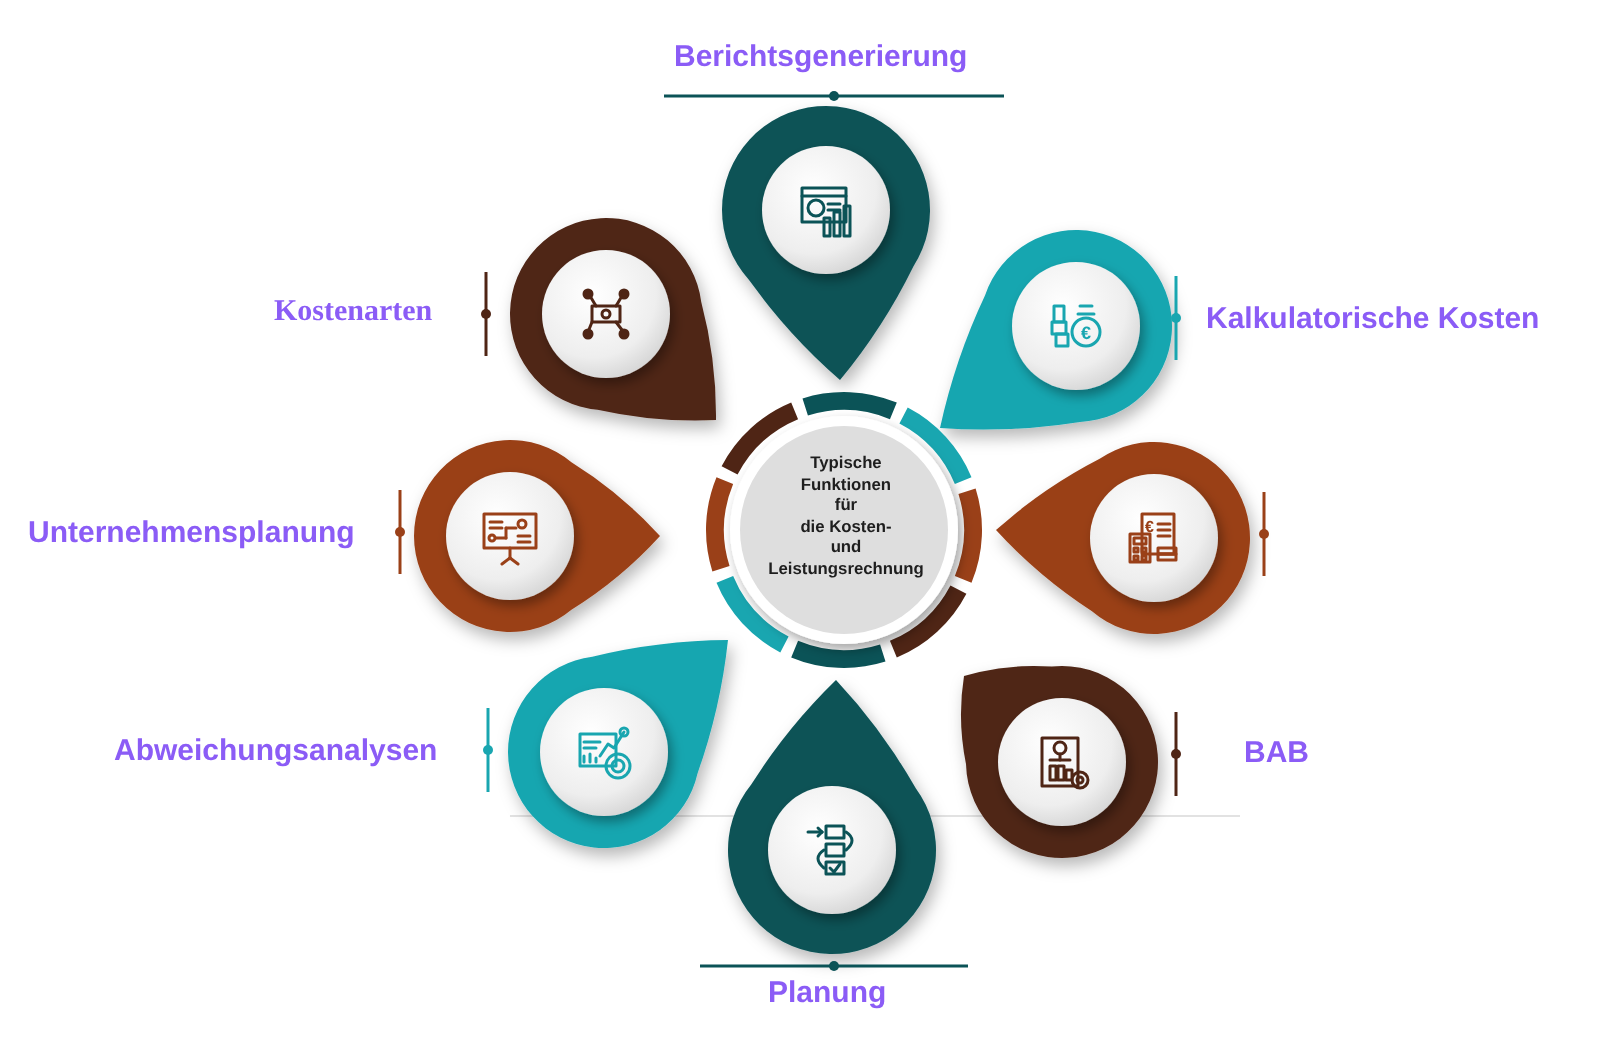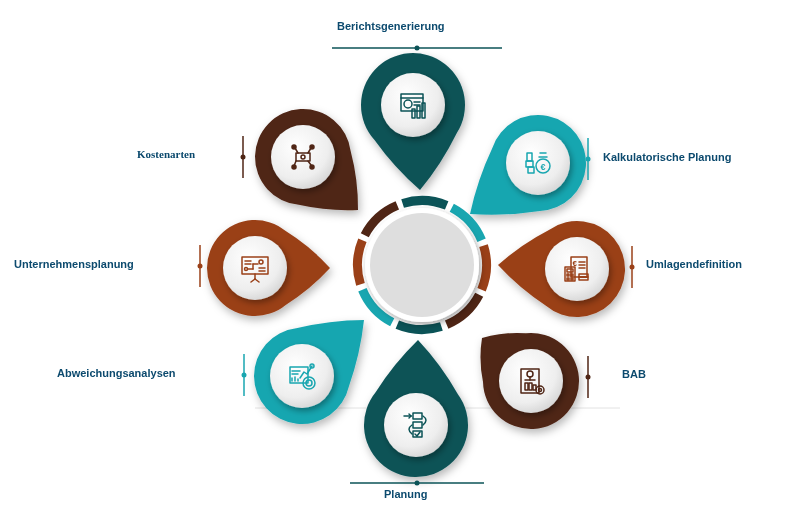--- a/index.html
+++ b/index.html
@@ -1,18 +1,18 @@
 <!DOCTYPE html>
 <html><head>
   <meta charset="utf-8">
   <style>
     html, body { margin:0; padding:0; background:#ffffff; }
     body { width:800px; height:527px; position:relative; overflow:hidden; font-family:"Liberation Sans", sans-serif; }
     #stage { position:absolute; left:0; top:0; width:800px; height:527px; }
-    .label { position:absolute; font-family:"Liberation Sans", sans-serif; font-weight:bold; font-size:11px; color:#0c4a6e; white-space:nowrap; }
+    .label { position:absolute; font-family:"Liberation Sans", sans-serif; font-weight:bold; font-size:15px; color:#8b5cf6; white-space:nowrap; }
     .center-text { position:absolute; left:375px; top:226px; width:96px; text-align:center; font-family:"Liberation Sans", sans-serif; font-weight:bold; font-size:8.4px; line-height:10.6px; color:#1e1e1e; }
     .center-text div { display:block; }
   </style>
 </head>
 <body>
 
 <div id="stage">
   <svg id="svg" width="800" height="527" viewBox="0 0 800 527" xmlns="http://www.w3.org/2000/svg">
     <defs>
       <radialGradient id="btnGrad" cx="40%" cy="35%" r="70%">
@@ -221,22 +221,29 @@
           <line x1="200" y1="245" x2="200" y2="287" stroke="#9a4018" stroke-width="1.5"></line>
           <circle cx="200" cy="266" r="2.5" fill="#9a4018"></circle>
         </g>
         <g>
           <line x1="243" y1="136" x2="243" y2="178" stroke="#4f2515" stroke-width="1.5"></line>
           <circle cx="243" cy="157" r="2.5" fill="#4f2515"></circle>
         </g>
       </g>
   </svg>
 
+  <div class="center-text">
+    <div>Typische</div>
+    <div>Funktionen</div>
+    <div>für</div>
+    <div>die Kosten-</div>
+    <div>und</div>
+    <div>Leistungsrechnung</div>
+  </div>
 
   <div class="label" style="left:337px; top:20px;">Berichtsgenerierung</div>
-  <div class="label" style="left:603px; top:151px;">Kalkulatorische Planung</div>
-  <div class="label" style="left:646px; top:258px;">Umlagendefinition</div>
+  <div class="label" style="left:603px; top:151px;">Kalkulatorische Kosten</div>
   <div class="label" style="left:622px; top:368px;">BAB</div>
   <div class="label" style="left:384px; top:488px;">Planung</div>
   <div class="label" style="left:14px; top:258px;">Unternehmensplanung</div>
   <div class="label" style="left:57px; top:367px;">Abweichungsanalysen</div>
   <div class="label" style="left:137px; top:148px;font-family:Liberation Serif, serif;">Kostenarten</div>
 </div>
 
 </body></html>

